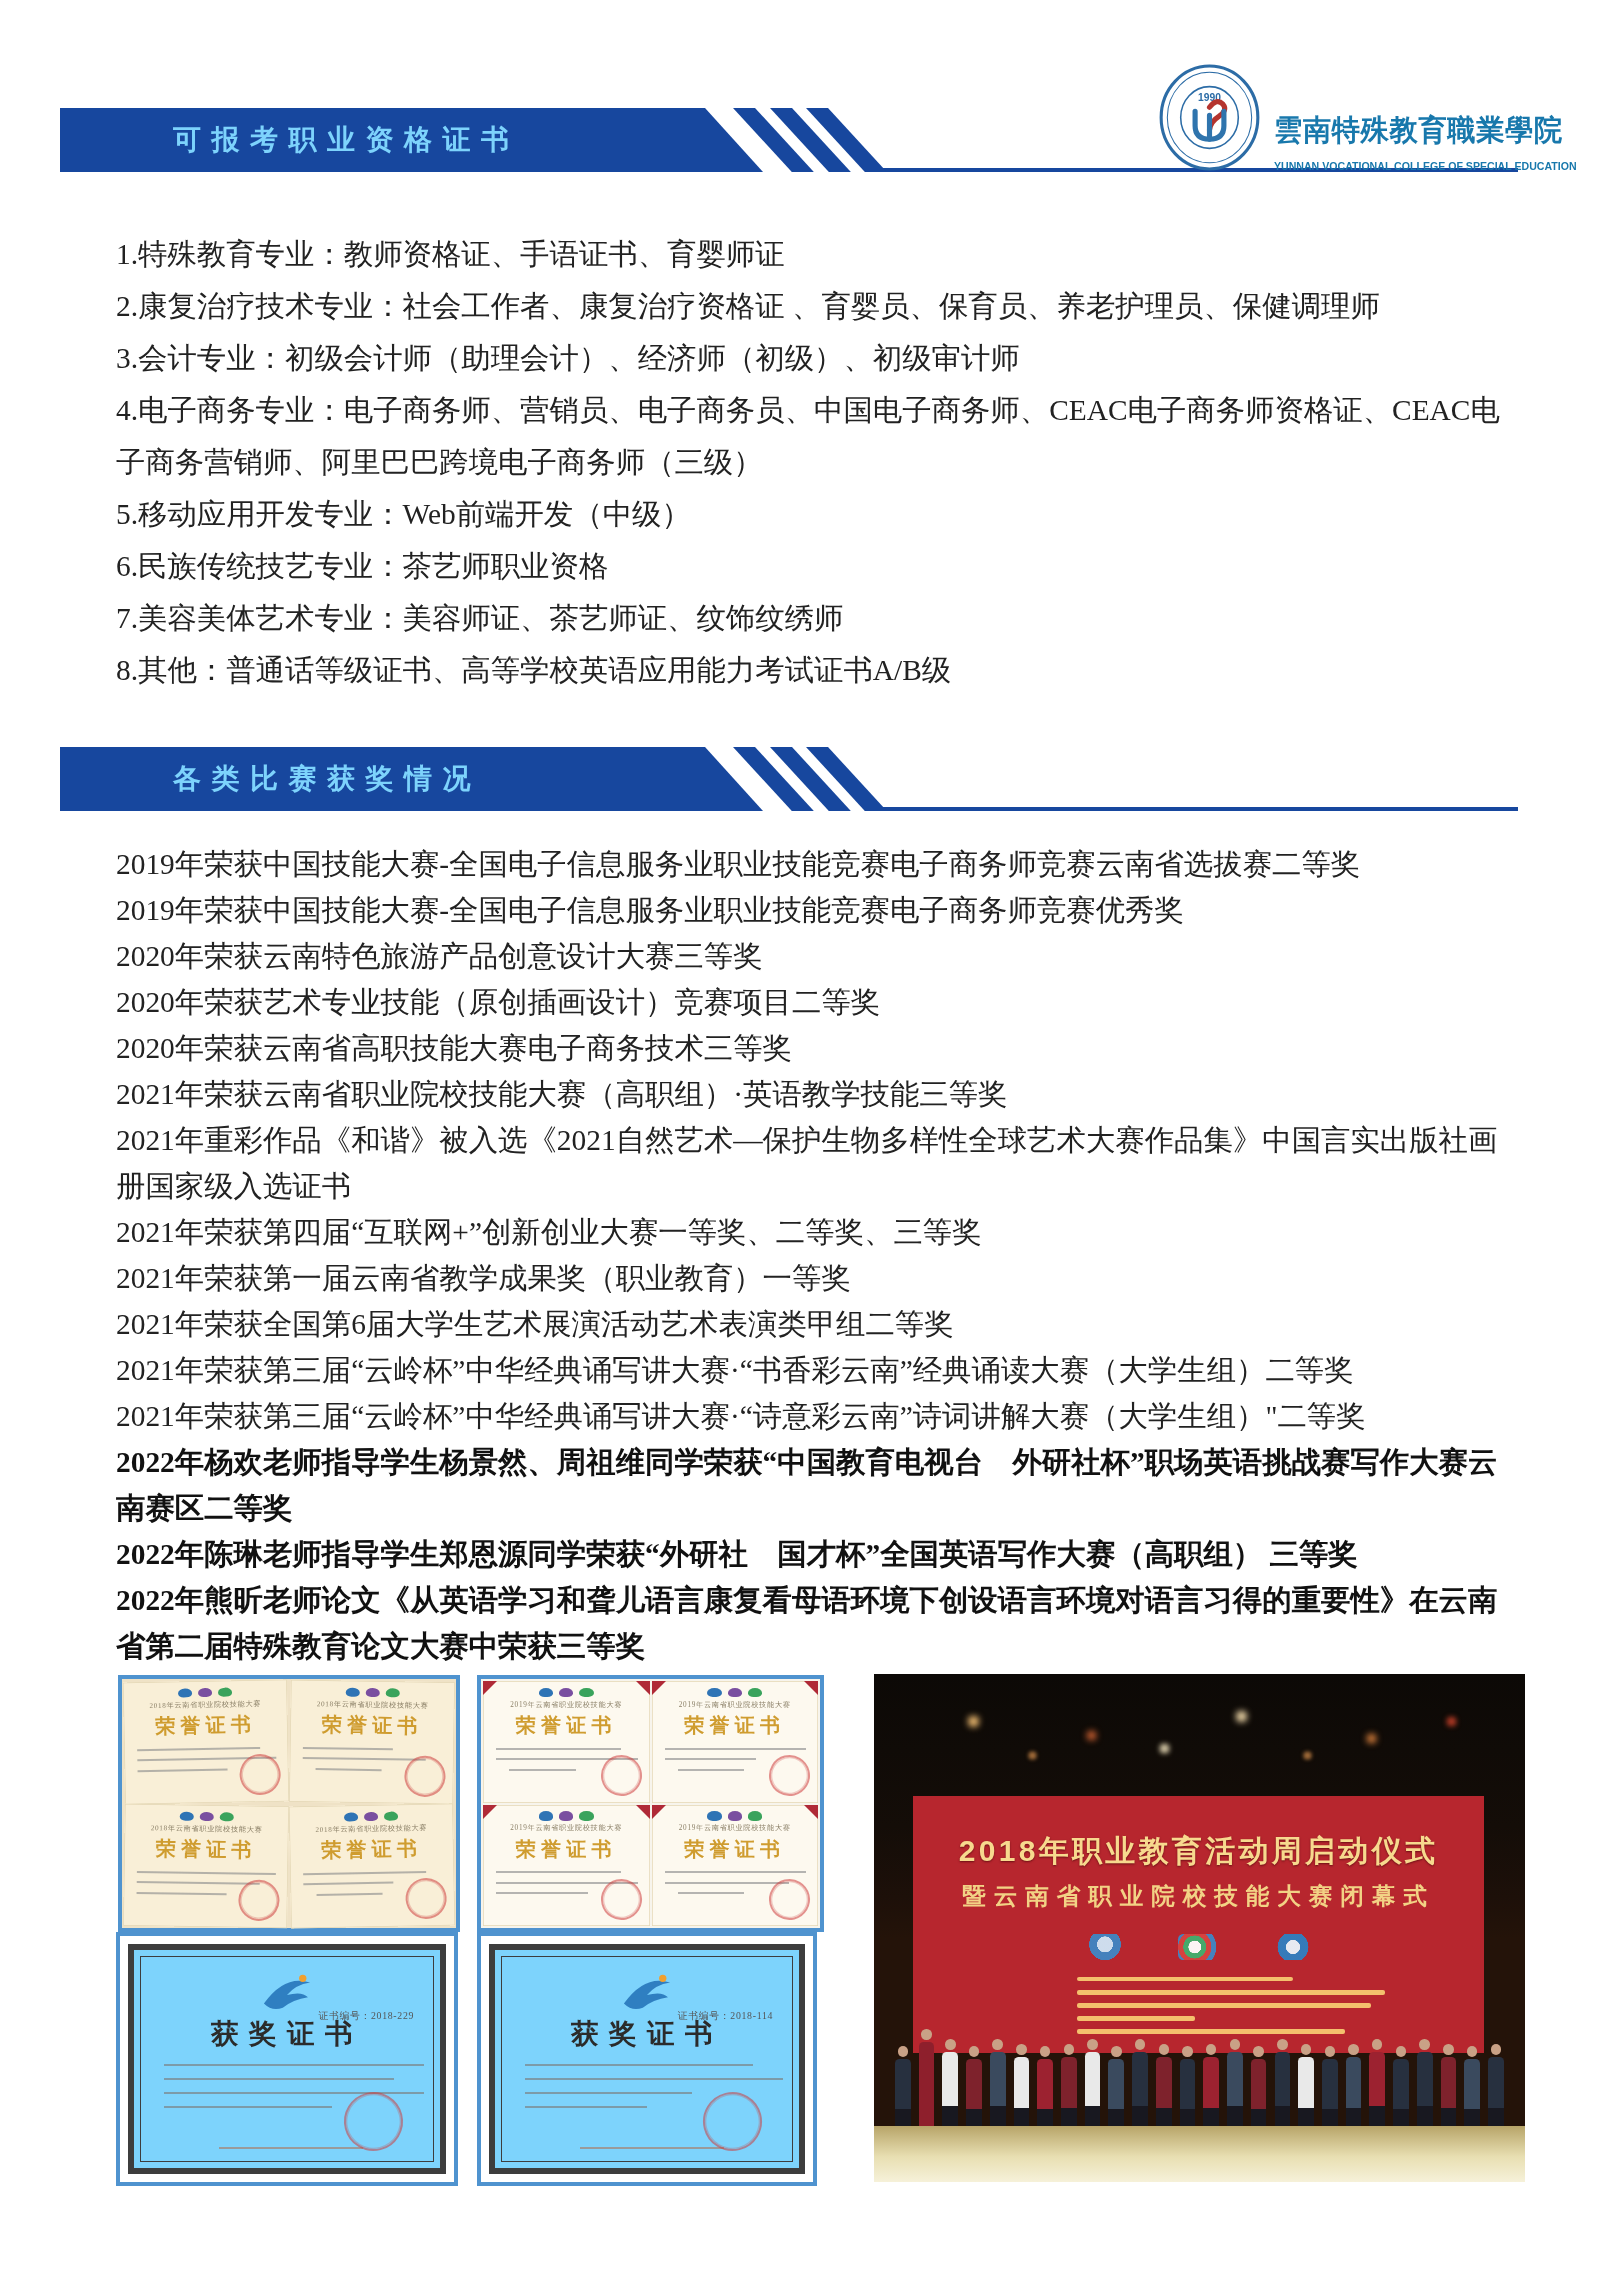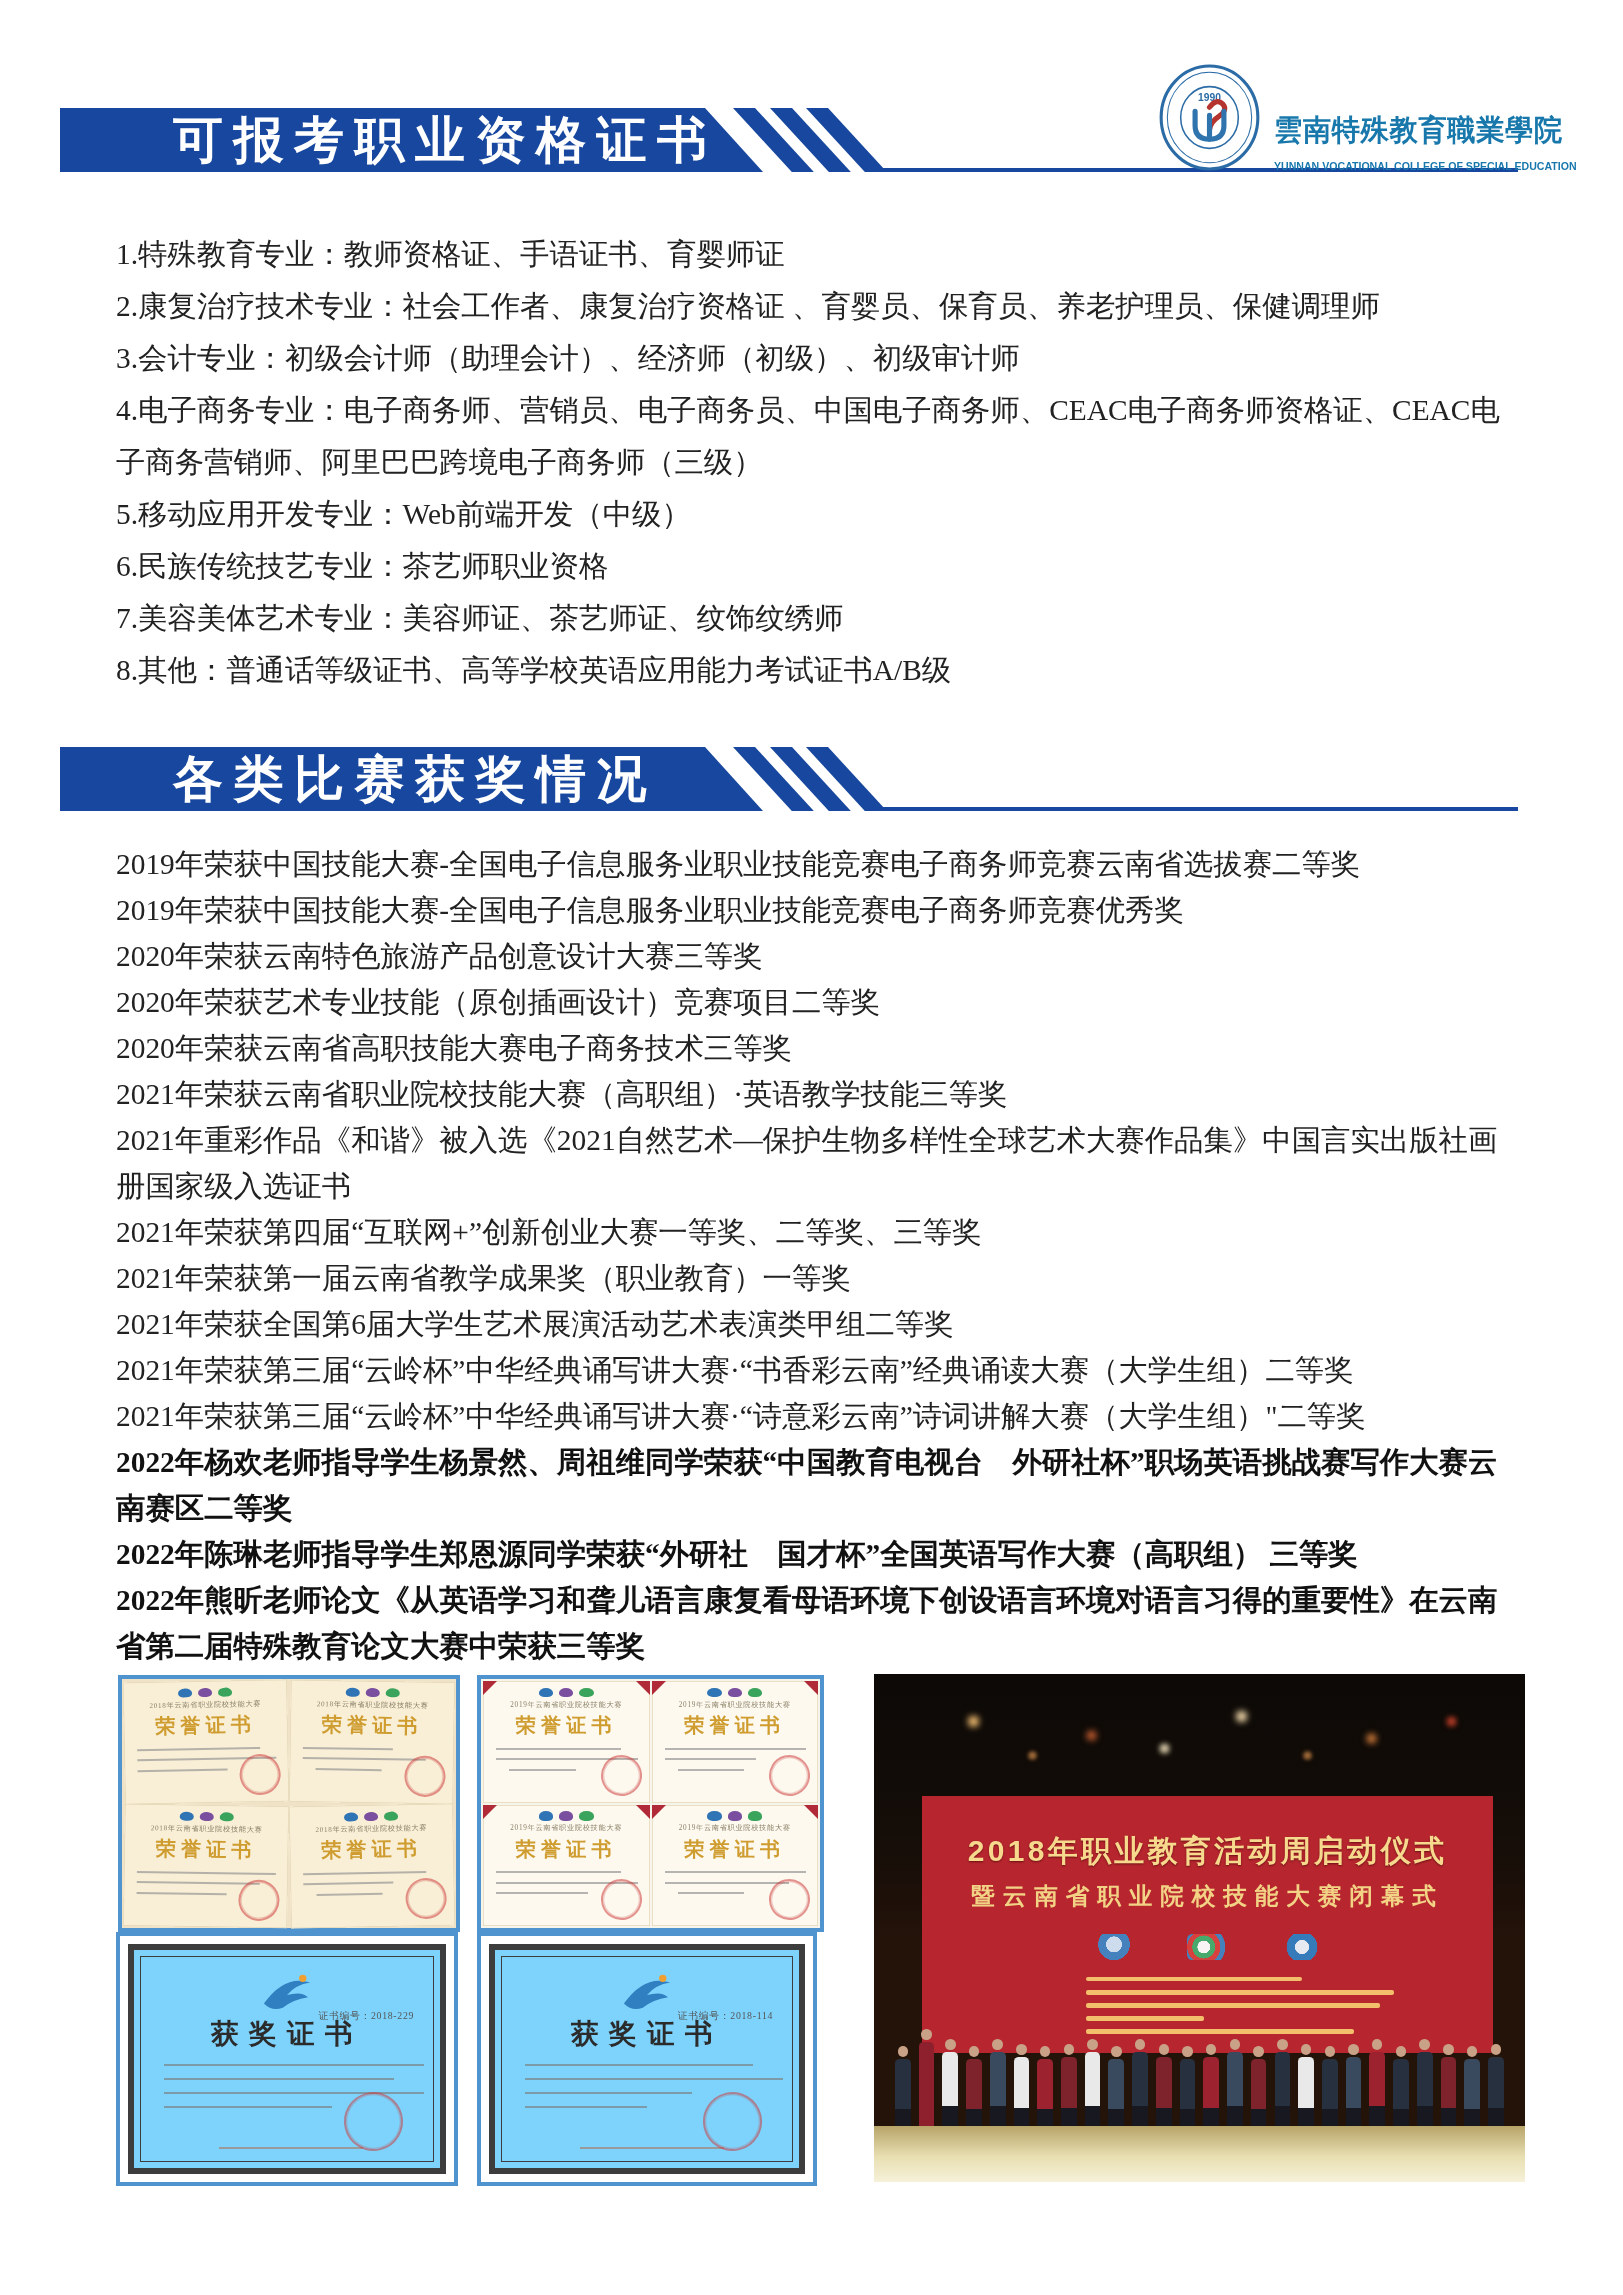--- a/index.html
+++ b/index.html
@@ -5,22 +5,22 @@
   html,body{margin:0;padding:0;background:#ffffff;}
   .page{position:relative;width:1623px;height:2295px;background:#fff;overflow:hidden;
         font-family:"Liberation Serif","DejaVu Serif",serif;color:#1f1f1f;}
 
   
   .rule{position:absolute;height:3.9px;background:#17479e;}
   .rule1{left:880px;top:168px;width:638px;}
   .rule2{left:880px;top:807px;width:638px;}
   .banner{position:absolute;left:60px;width:703px;height:64px;background:#17479e;
           clip-path:polygon(0 0,645px 0,703px 100%,0 100%);
-          color:#ffffff;font-family:"Liberation Sans","DejaVu Sans",sans-serif;font-weight:700;
-          font-size:50px;line-height:64px;letter-spacing:10.5px;padding-left:113px;box-sizing:border-box;
+          color:#7dd3fc;font-family:"Liberation Sans","DejaVu Sans",sans-serif;font-weight:700;
+          font-size:28px;line-height:64px;letter-spacing:10.5px;padding-left:113px;box-sizing:border-box;
           white-space:nowrap;}
   .banner1{top:108px;}
   .banner2{top:747px;}
   .stripe{position:absolute;width:22px;height:64px;background:#17479e;
           transform:skewX(42.6deg);transform-origin:0 0;}
   .b1s1{left:733px;top:108px}.b1s2{left:770px;top:108px}.b1s3{left:806px;top:108px}
   .b2s1{left:733px;top:747px}.b2s2{left:770px;top:747px}.b2s3{left:806px;top:747px}
 
   
   .logo{position:absolute;left:1158px;top:63px;width:373px;height:111px;}
@@ -79,21 +79,21 @@
   .sig{position:absolute;left:85px;bottom:19.6px;width:144px;height:1.3px;background:#9a9a9a;}
 
   
   .event{position:absolute;left:874px;top:1674px;width:651px;height:508px;overflow:hidden;
          background:linear-gradient(#0c0906 0%,#140d08 30%,#1d1009 44%,#241309 52%);}
   .lights{position:absolute;left:0;top:0;width:2.6px;height:2.6px;border-radius:50%;
           box-shadow:98px 46px 6.5px 3.9px rgba(255,200,120,.9),216px 60px 5.9px 3.3px rgba(255,120,60,.75),
           366px 41px 6.5px 3.9px rgba(255,230,180,.9),496px 63px 5.9px 3.3px rgba(255,150,70,.8),
           576px 46px 5.2px 3.3px rgba(255,80,50,.65),289px 73px 5.2px 3.3px rgba(255,240,200,.8),
           157px 80px 3.9px 2.6px rgba(255,170,90,.6),432px 80px 3.9px 2.6px rgba(255,170,90,.6);}
-  .screen{position:absolute;left:48px;top:122px;width:571px;height:257px;
+  .screen{position:absolute;left:39px;top:122px;width:571px;height:257px;
           background:radial-gradient(157px 111px at 12% 16%,rgba(255,195,205,.85),rgba(255,130,140,.2) 58%,transparent 70%),
                      radial-gradient(209px 144px at 88% 58%,rgba(130,30,35,.55),transparent 72%),
                      linear-gradient(135deg,#cf3038,#b7262e 55%,#93202document7 100%);
           background-color:#b7262e;}
   .et1{margin:35px 6.5px 0 6.5px;text-align:center;font-family:"Liberation Sans","DejaVu Sans",sans-serif;
        font-weight:700;font-size:30px;color:#f7d98e;letter-spacing:3.3px;text-shadow:0 1.3px 2px rgba(90,10,15,.8);
        white-space:nowrap;}
   .et2{margin-top:7.9px;text-align:center;font-family:"Liberation Sans","DejaVu Sans",sans-serif;
        font-weight:700;font-size:23.6px;color:#f2d285;letter-spacing:7.9px;white-space:nowrap;}
   .elogos{display:flex;justify-content:center;gap:52px;margin-top:22px;}

